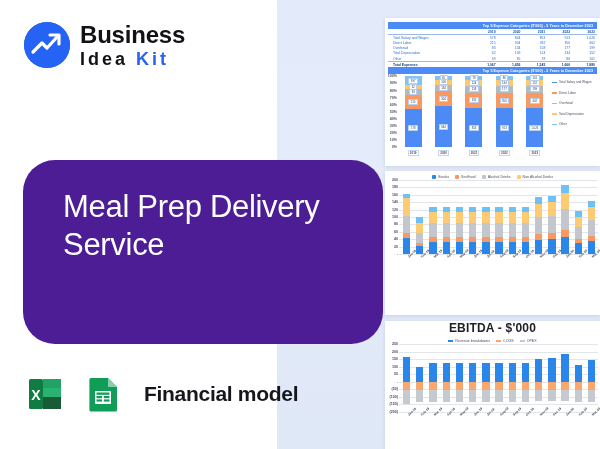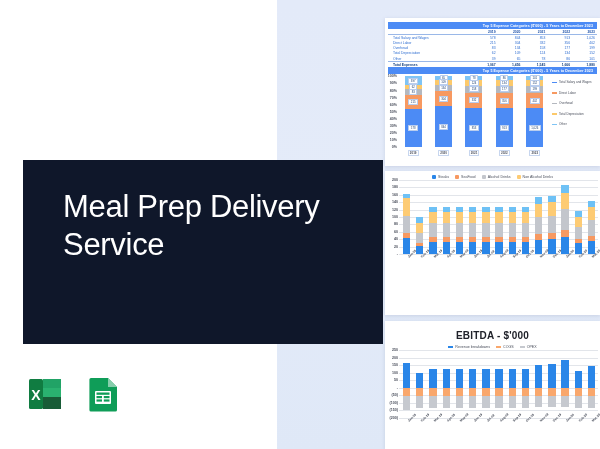--- a/index.html
+++ b/index.html
@@ -28,21 +28,22 @@
   .logo-line1 {
     font-size: 24px; font-weight: bold; color: #111217; letter-spacing: -0.2px;
   }
   .logo-line2 { font-size: 18px; font-weight: bold; letter-spacing: 3px; margin-top: 3px; }
   .logo-idea { color: #111217; }
   .logo-kit { color: #2563f5; }
 
   
   .banner {
     position: absolute; left: 23px; top: 160px; width: 360px; height: 184px;
-    background: #0f172a;
+    background: #4c1d95;
+    border-radius: 32px;
   }
   .banner-title {
     position: absolute; left: 40px; top: 28px; width: 310px;
     color: #ffffff; font-size: 31px; line-height: 1.22; font-weight: normal;
     letter-spacing: -0.3px;
   }
 
   
   .footer { position: absolute; left: 24px; top: 372px; display: flex; align-items: center; gap: 13px; }
   .icon-xls, .icon-sheets { width: 44px; height: 44px; flex: none; }
@@ -97,20 +98,36 @@
   .pct-xlab { width: 17px; text-align: center; font-size: 3px; color: #4a4f5c; font-weight: bold; }
   .pct-x-badge { background: #fff; border: .3px solid #c7d6ef; border-radius: .5px; padding: 0 1px; }
 </style>
 </head>
 <body>
 
 <div id="page">
 
   <div class="bg-panel"></div>
 
+  <div class="logo-wrap">
+    <div class="logo-mark">
+      <svg width="46" height="46" viewBox="0 0 46 46">
+        <circle cx="23" cy="23" r="23" fill="#2563f5"></circle>
+        <path d="M9 30 L18 21 L23 26 L34 14" stroke="#ffffff" stroke-width="3.2" fill="none" stroke-linecap="round" stroke-linejoin="round"></path>
+        <path d="M26 13 L35 13 L35 22" stroke="#ffffff" stroke-width="3.2" fill="none" stroke-linecap="round" stroke-linejoin="round"></path>
+      </svg>
+    </div>
+    <div class="logo-text">
+      <div class="logo-line1">Business</div>
+      <div class="logo-line2">
+        <span class="logo-idea">Idea</span>
+        <span class="logo-kit">Kit</span>
+      </div>
+    </div>
+  </div>
 
   <div class="banner">
     <div class="banner-title">Meal Prep Delivery Service</div>
   </div>
 
   <div class="footer">
     <div class="icon-xls">
       <svg width="44" height="44" viewBox="0 0 44 44">
         <rect x="5" y="7" width="14" height="30" rx="1.5" fill="#107c41"></rect>
         <rect x="19" y="7" width="18" height="9" fill="#21a366"></rect>
@@ -125,20 +142,21 @@
         <path d="M10 6 h17 l9 9 v23 a1.6 1.6 0 0 1 -1.6 1.6 H10 A1.6 1.6 0 0 1 8.4 38 V7.6 A1.6 1.6 0 0 1 10 6 z" fill="#0f9d58"></path>
         <path d="M27 6 l9 9 h-9 z" fill="#87ceac"></path>
         <rect x="14" y="19" width="16" height="13" rx="1" fill="#ffffff"></rect>
         <rect x="15.5" y="20.5" width="13" height="2.3" fill="#0f9d58"></rect>
         <rect x="15.5" y="24" width="5.5" height="2.2" fill="#0f9d58"></rect>
         <rect x="22.8" y="24" width="5.7" height="2.2" fill="#0f9d58"></rect>
         <rect x="15.5" y="27.4" width="5.5" height="2.2" fill="#0f9d58"></rect>
         <rect x="22.8" y="27.4" width="5.7" height="2.2" fill="#0f9d58"></rect>
       </svg>
     </div>
+    <div class="footer-label">Financial model</div>
   </div>
 
   <div class="card" id="card-expense">
     <div style="padding:4px 3px 0 3px;">
       <div class="xl-band">Top 5 Expense Categories ($'000) - 5 Years to December 2023</div>
       <table class="xl-table">
         <tbody id="expense-tbody">
             <tr class="hdr">
               <td class="lbl"></td>
               <td class="num">2019</td>
@@ -529,21 +547,21 @@
             <div class="xlab" style="position: absolute; left: 50%; top: 0px;">Feb-20</div>
           </div>
           <div style="flex: 1 1 0%; position: relative; height: 1px;">
             <div class="xlab" style="position: absolute; left: 50%; top: 0px;">Mar-20</div>
           </div>
         </div>
       </div>
   </div>
 
   <div class="card" id="card-ebitda">
-    <div class="chart-title" style="font-size:10px;margin-top:9px;letter-spacing:.2px;">EBITDA - $'000</div>
+    <div class="chart-title" style="font-size:12px;letter-spacing:.2px;">EBITDA - $'000</div>
     <div class="legend" id="ebit-legend" style="margin-top:4px;">
         <div class="legend-item">
           <span class="lg-line" style="background:#2a86e8"></span>
           <span>Revenue breakdowns</span>
         </div>
         <div class="legend-item">
           <span class="lg-line" style="background:#f9a76c"></span>
           <span>COGS</span>
         </div>
         <div class="legend-item">

